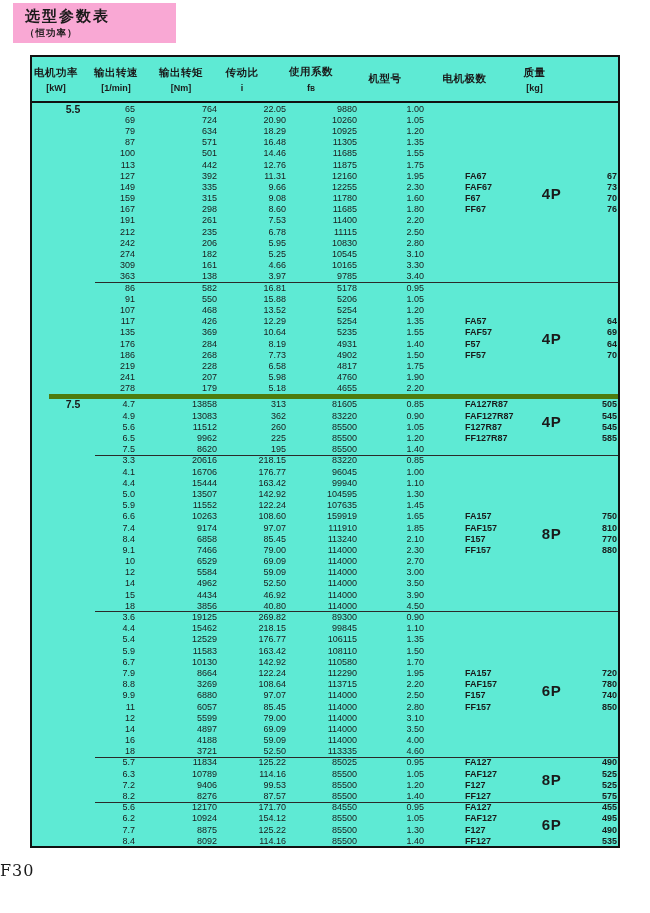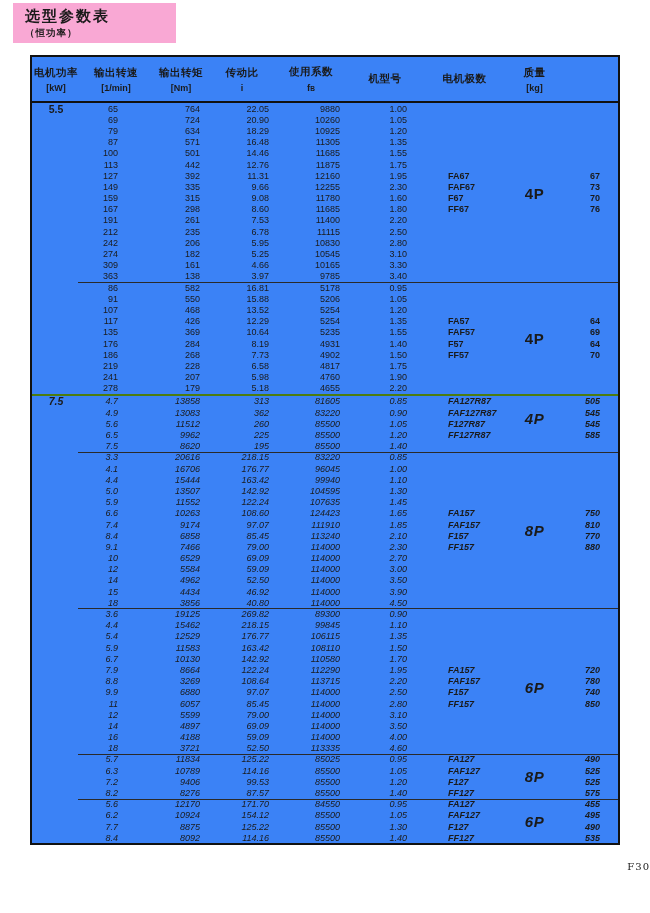--- a/index.html
+++ b/index.html
@@ -18,44 +18,44 @@
     background:#f9a8d4;
     padding:4px 0 0 12px;
   }
   .title-main { font-size:15px; font-weight:bold; letter-spacing:2px; }
   .title-sub  { font-size:9.5px; font-weight:bold; margin-top:1px; letter-spacing:1px; }
 
   .table {
     position:absolute; left:30px; top:55px;
     width:590px;
     border:2px solid #111;
-    background:#3b82f6;
+    background:#5eead4;
   }
   .grid-cols {
     display:grid;
     grid-template-columns:48px 72px 58px 64px 74px 74px 85px 55px 56px;
   }
   .thead {
     height:46px;
     border-bottom:2px solid #111;
   }
   .th {
     display:flex; flex-direction:column;
     align-items:center; justify-content:center;
     gap:3px;
     font-weight:bold;
   }
   .th .l1 { font-size:10.5px; letter-spacing:0.5px; }
   .th .l2 { font-size:9px; }
   .th .fline { display:flex; align-items:flex-start; font-size:9.5px; }
   .th .fsub { font-size:6.5px; margin-top:3px; }
 
-  .tbody { position:relative; }
+  .tbody { position:relative;padding-left:17px; }
   .group { position:relative; }
-  .group-divider { border-top:2px solid #4d7c0f;font-style:italic; }
+  .group-divider { border-top:5px solid #4d7c0f; }
   .block { position:relative; }
   .block.sub-divider::before {
     content:""; position:absolute;
     left:46px; right:0; top:0;
     height:1px; background:#2a2a2a;
   }
   .row { height:11.2px; font-size:9px; }
   .cell { display:flex; align-items:center; overflow:hidden; white-space:nowrap; }
   .c1 { justify-content:center; font-weight:bold; font-size:10.5px; }
   .c2 { justify-content:flex-end; padding-right:34px; }
@@ -66,23 +66,23 @@
   .c7 { justify-content:flex-start; padding-left:26px; font-weight:bold; }
   .c8 { justify-content:center; }
   .c9 { justify-content:flex-end; padding-right:18px; font-weight:bold; }
   .poles {
     position:absolute; left:475px; width:55px;
     text-align:center; transform:translateY(-50%);
     font-weight:bold; font-size:15px; letter-spacing:0.5px;
   }
   .footer {
     position:absolute; left:0; top:861px; width:650px;
-    text-align:right;
+    text-align:left;
     font-family:"DejaVu Serif", serif;
-    font-size:10px; letter-spacing:1px;
+    font-size:16px; letter-spacing:1px;
   }
 </style>
 </head>
 <body>
 
 <div class="page">
 
   <div class="title-box">
     <div class="title-main">选型参数表</div>
     <div class="title-sub">（恒功率）</div>
@@ -532,21 +532,21 @@
               <div class="cell c6">1.45</div>
               <div class="cell c7"></div>
               <div class="cell c8"></div>
               <div class="cell c9"></div>
             </div>
             <div class="row grid-cols">
               <div class="cell c1"></div>
               <div class="cell c2">6.6</div>
               <div class="cell c3">10263</div>
               <div class="cell c4">108.60</div>
-              <div class="cell c5">124423</div>
+              <div class="cell c5">159919</div>
               <div class="cell c6">1.65</div>
               <div class="cell c7">FA157</div>
               <div class="cell c8"></div>
               <div class="cell c9">750</div>
             </div>
             <div class="row grid-cols">
               <div class="cell c1"></div>
               <div class="cell c2">7.4</div>
               <div class="cell c3">9174</div>
               <div class="cell c4">97.07</div>

